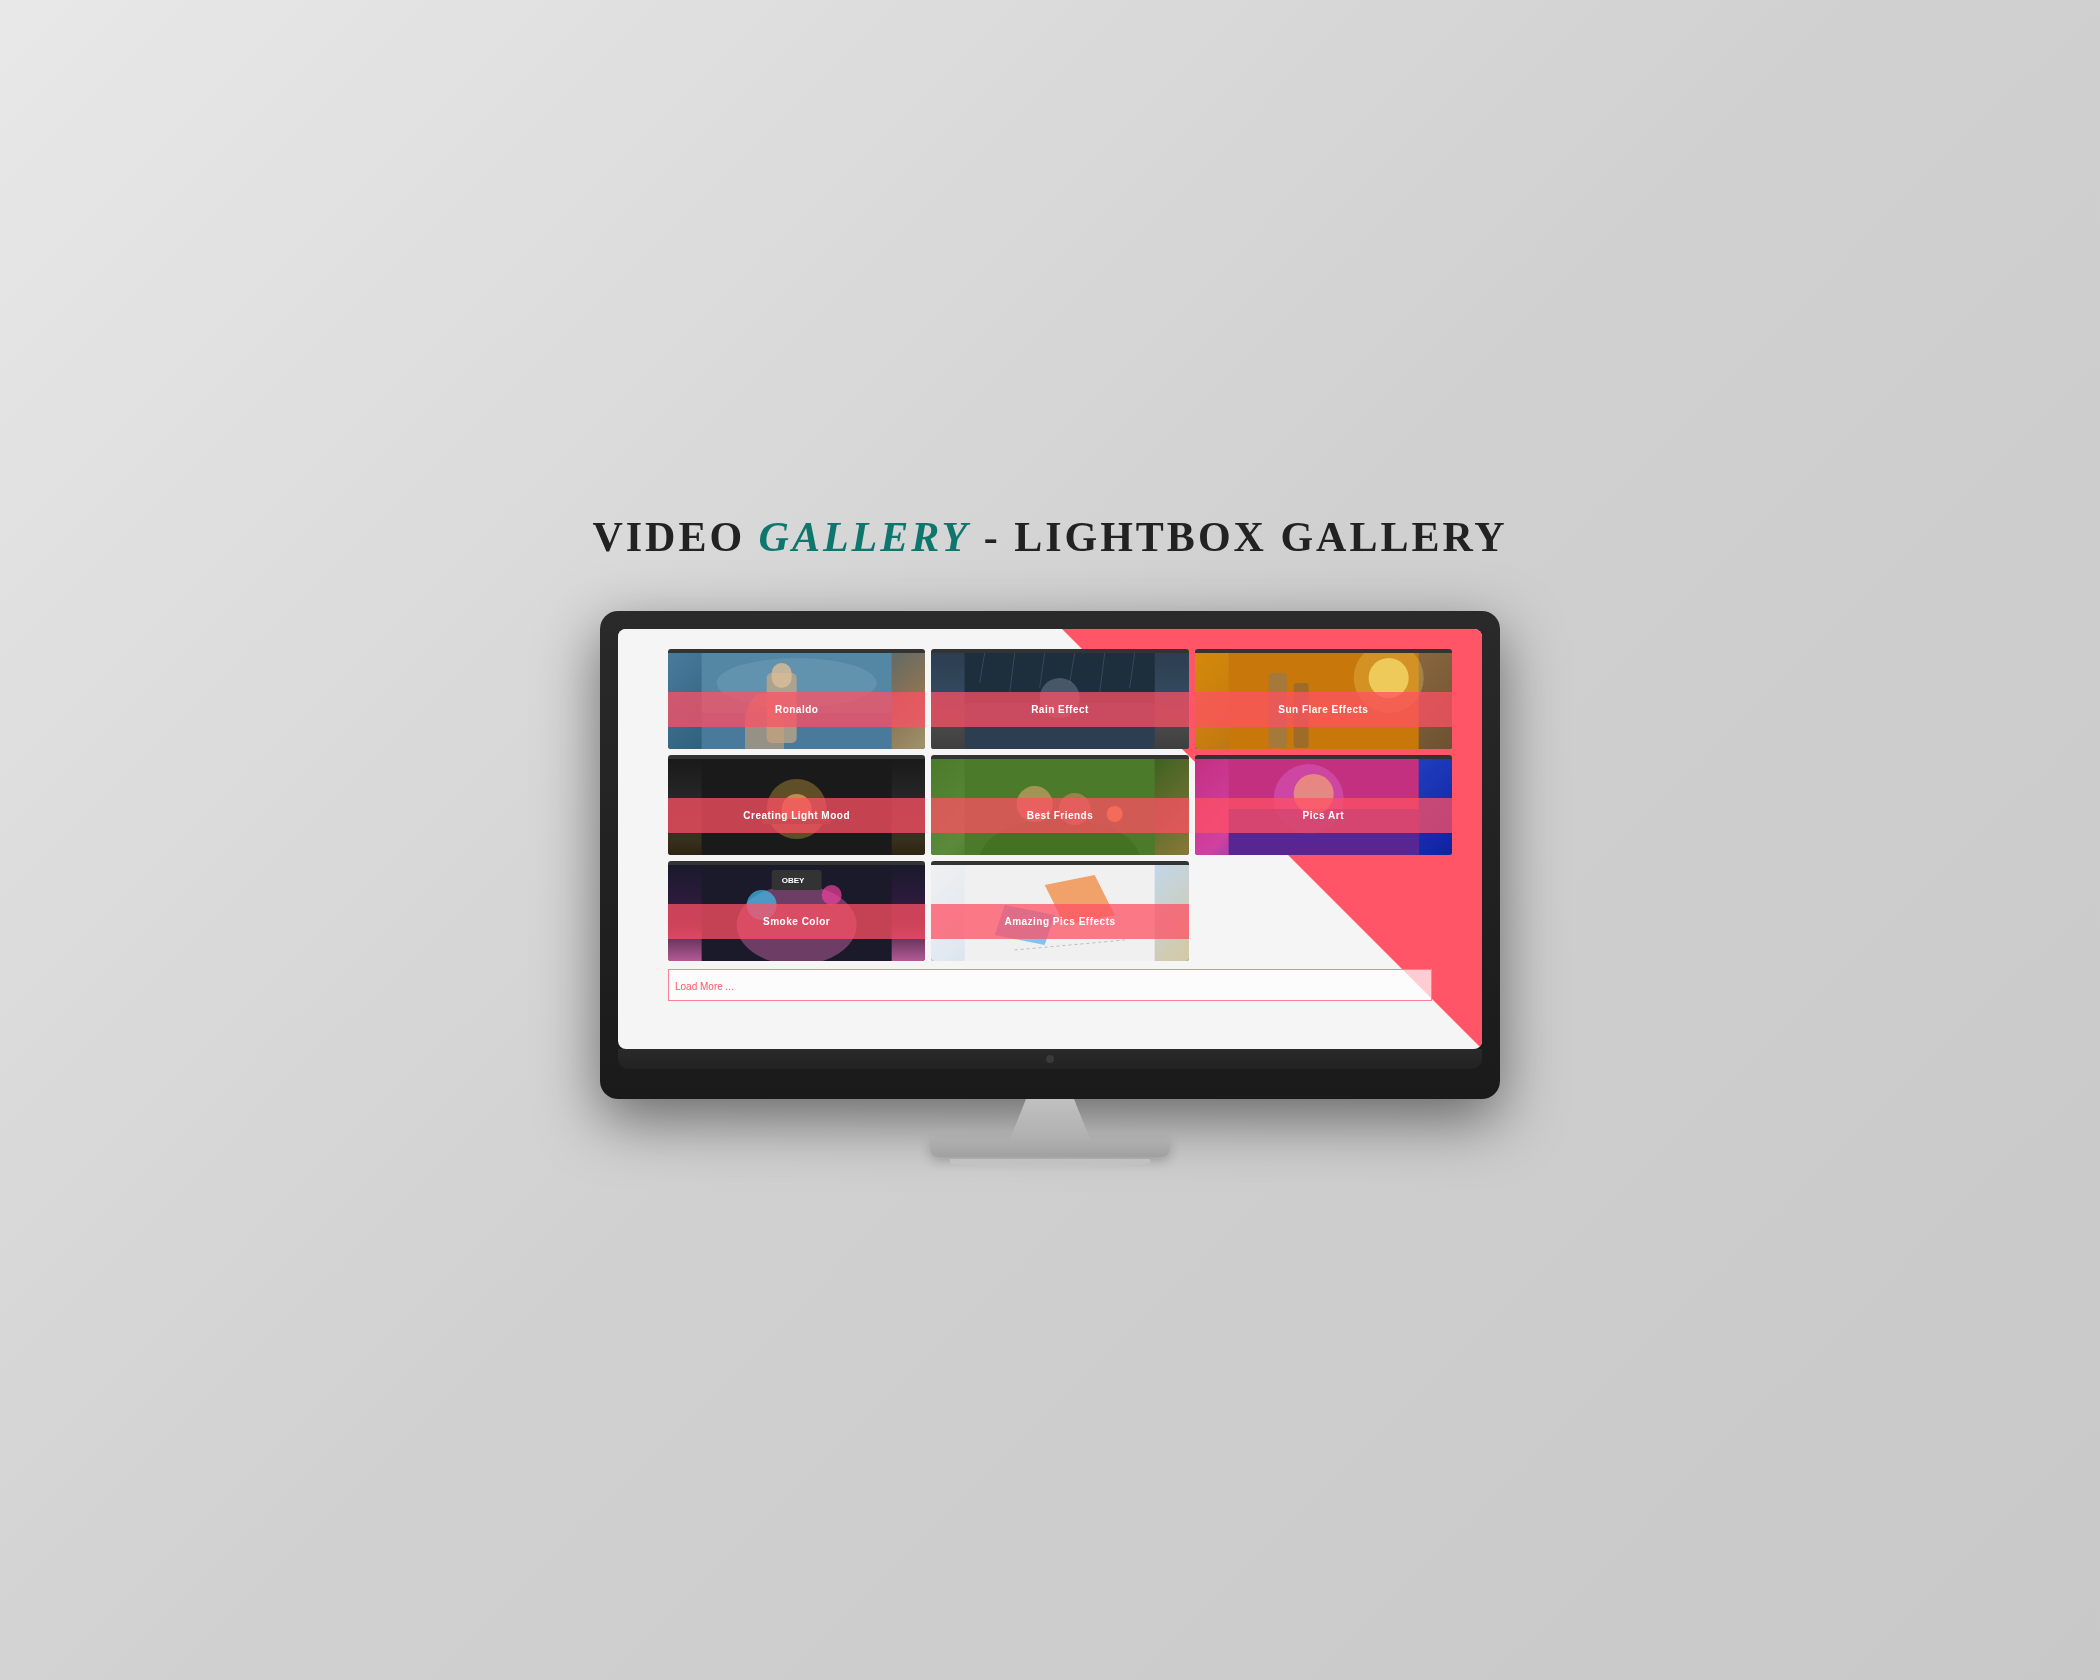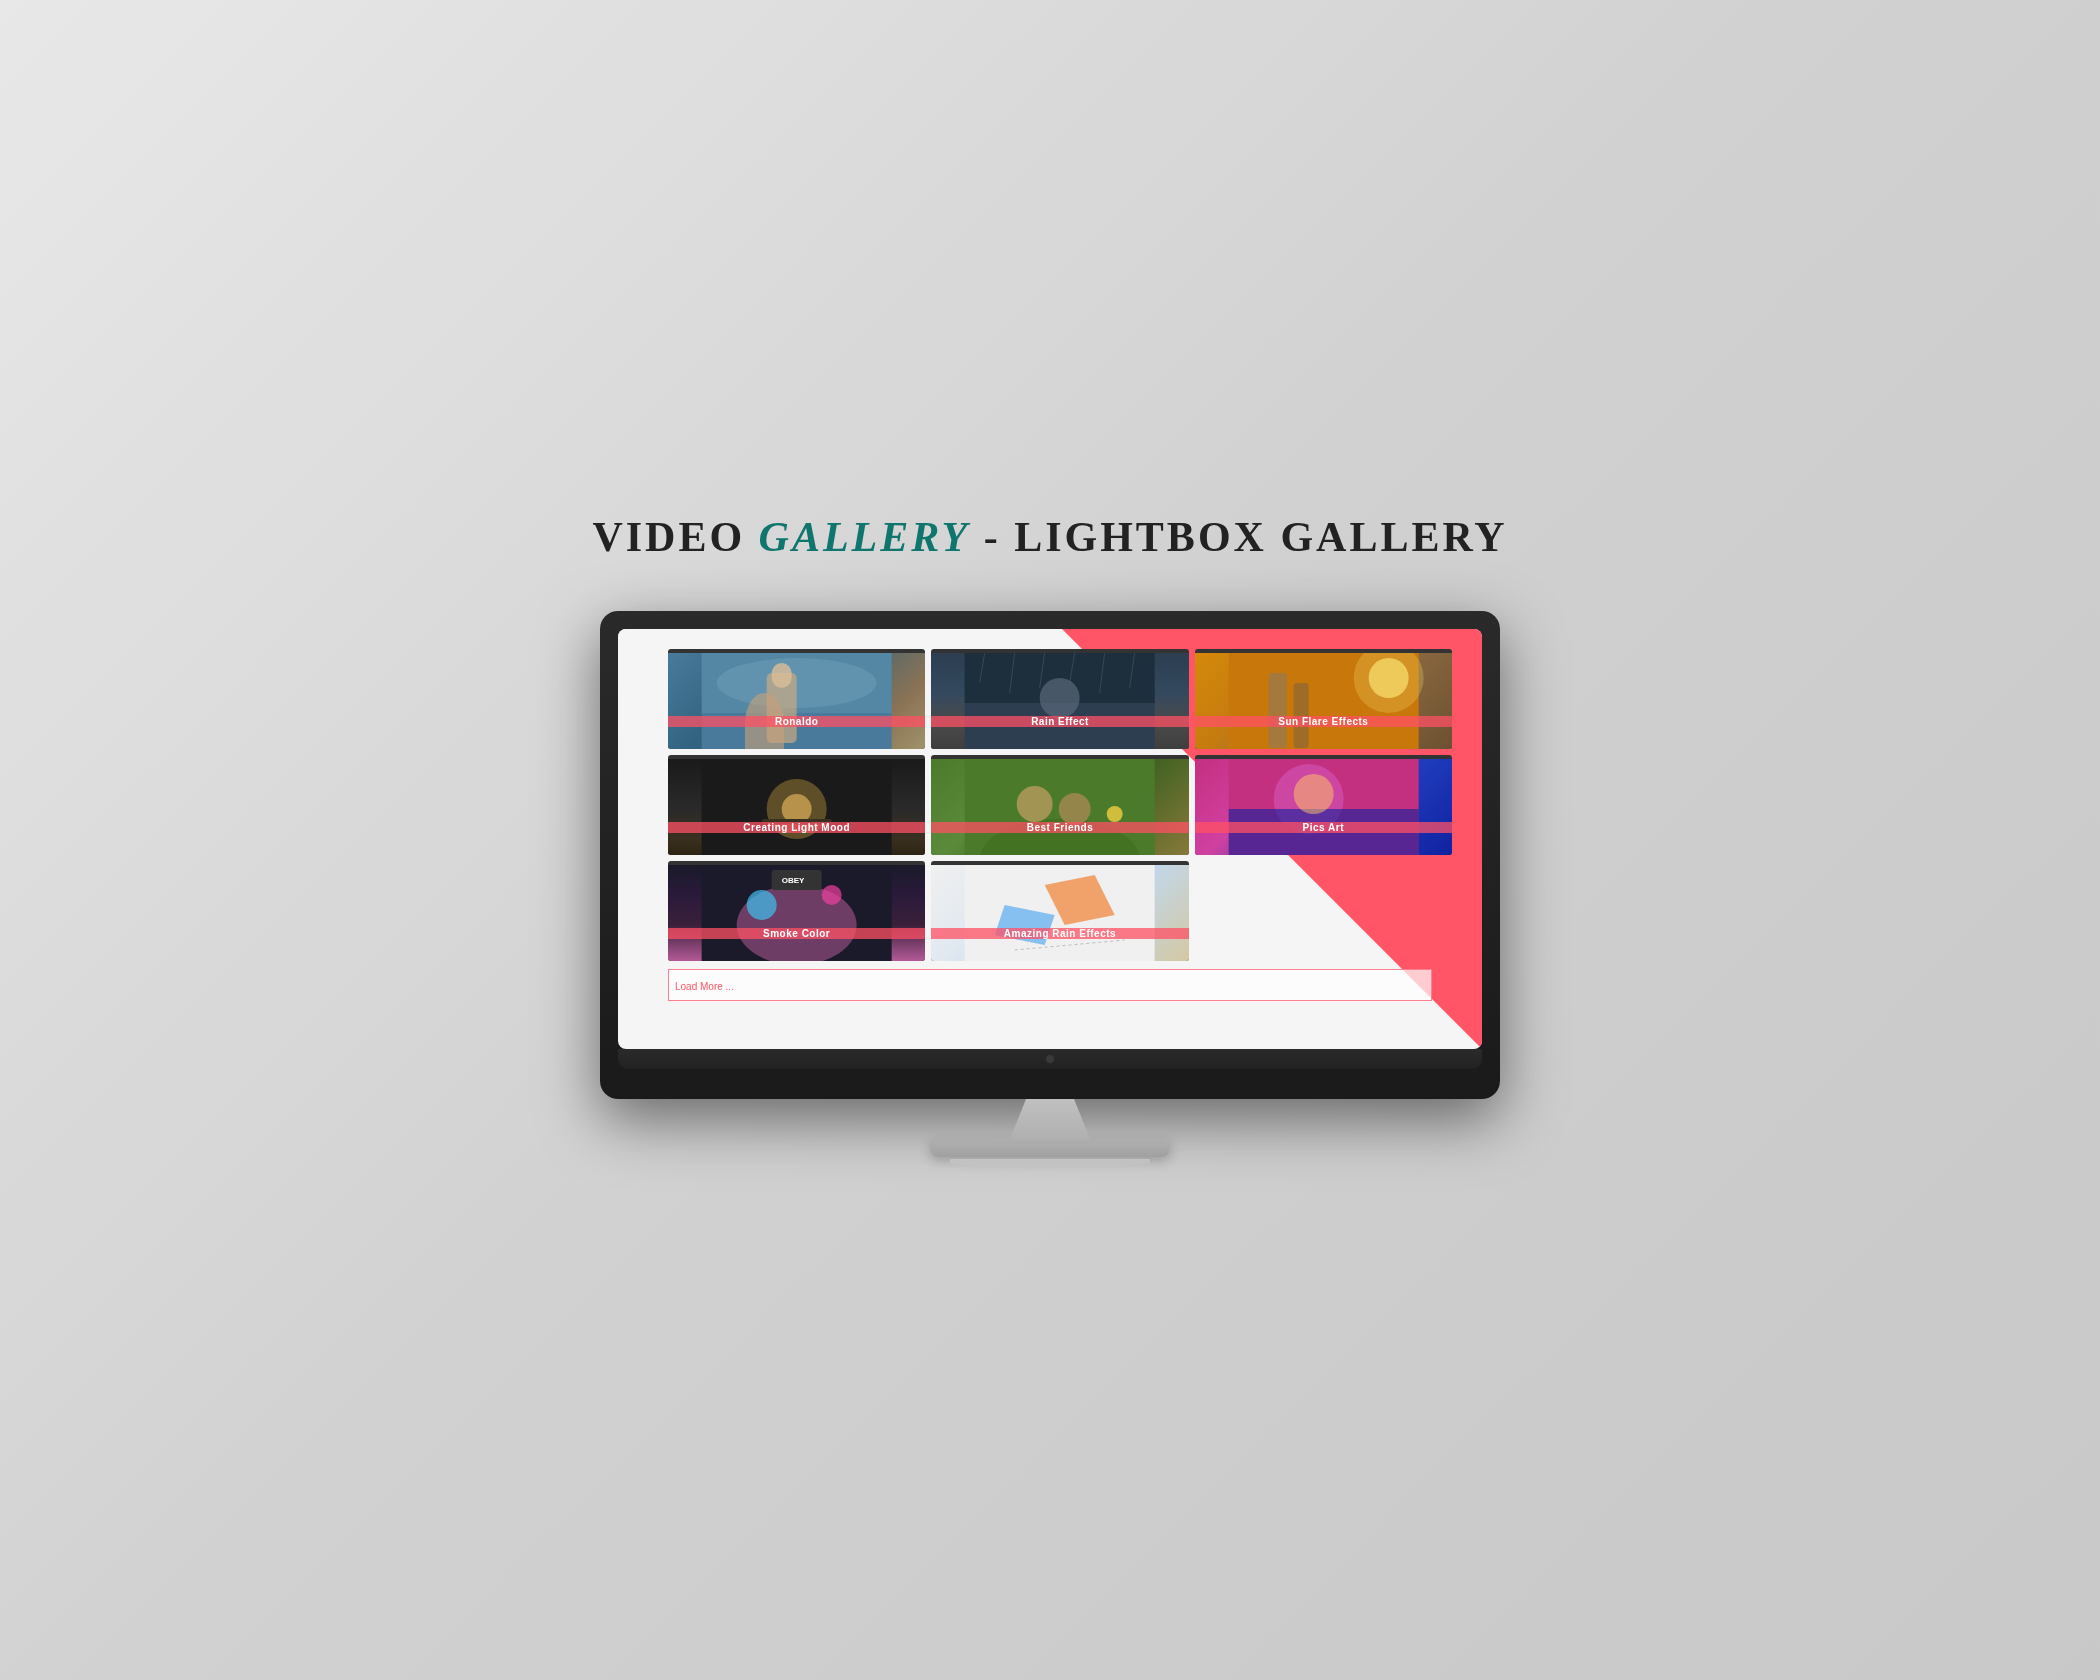--- a/index.html
+++ b/index.html
@@ -125,21 +125,21 @@
 
     .grid-item .label-bar {
       position: absolute;
       bottom: 22%;
       left: 0;
       right: 0;
       background: rgba(255, 80, 100, 0.75);
       color: #fff;
       text-align: center;
       font-size: 10px;
-      padding: 0 0;
+      padding: 12px 0;
       font-weight: bold;
       letter-spacing: 0.5px;
     }
 
     
     .thumb-ronaldo {
       background: linear-gradient(135deg, #4a7a9b 0%, #2c5f7a 40%, #8b7355 80%, #a0956a 100%);
     }
     .thumb-rain {
       background: linear-gradient(180deg, #2c3e50 0%, #34495e 40%, #4a4a4a 70%, #3d3d3d 100%);
@@ -354,21 +354,21 @@
               <div class="grid-item">
                 <div class="thumb thumb-amazing">
         <svg class="thumb-svg" viewBox="0 0 190 100" xmlns="http://www.w3.org/2000/svg">
           <rect width="190" height="100" fill="#f0f0f0"></rect>
           <path d="M80 20 L130 10 L150 50 L100 60 Z" fill="#f08030" opacity="0.7"></path>
           <path d="M40 40 L90 50 L80 80 L30 70 Z" fill="#40a0f0" opacity="0.6"></path>
           <circle cx="140" cy="70" r="15" fill="#f0f0f0" opacity="0.5"></circle>
           <line x1="50" y1="85" x2="160" y2="75" stroke="#888" stroke-width="0.5" stroke-dasharray="3,3"></line>
         </svg>
                 </div>
-                <div class="label-bar">Amazing Rain Effects</div>
+                <div class="label-bar">Amazing Pics Effects</div>
               </div>
             </div>
           <div class="load-more-bar">
             <span>Load More ...</span>
           </div>
         </div>
       </div>
     </div>
     <div class="monitor-bottom">
       <div class="monitor-dot"></div>

